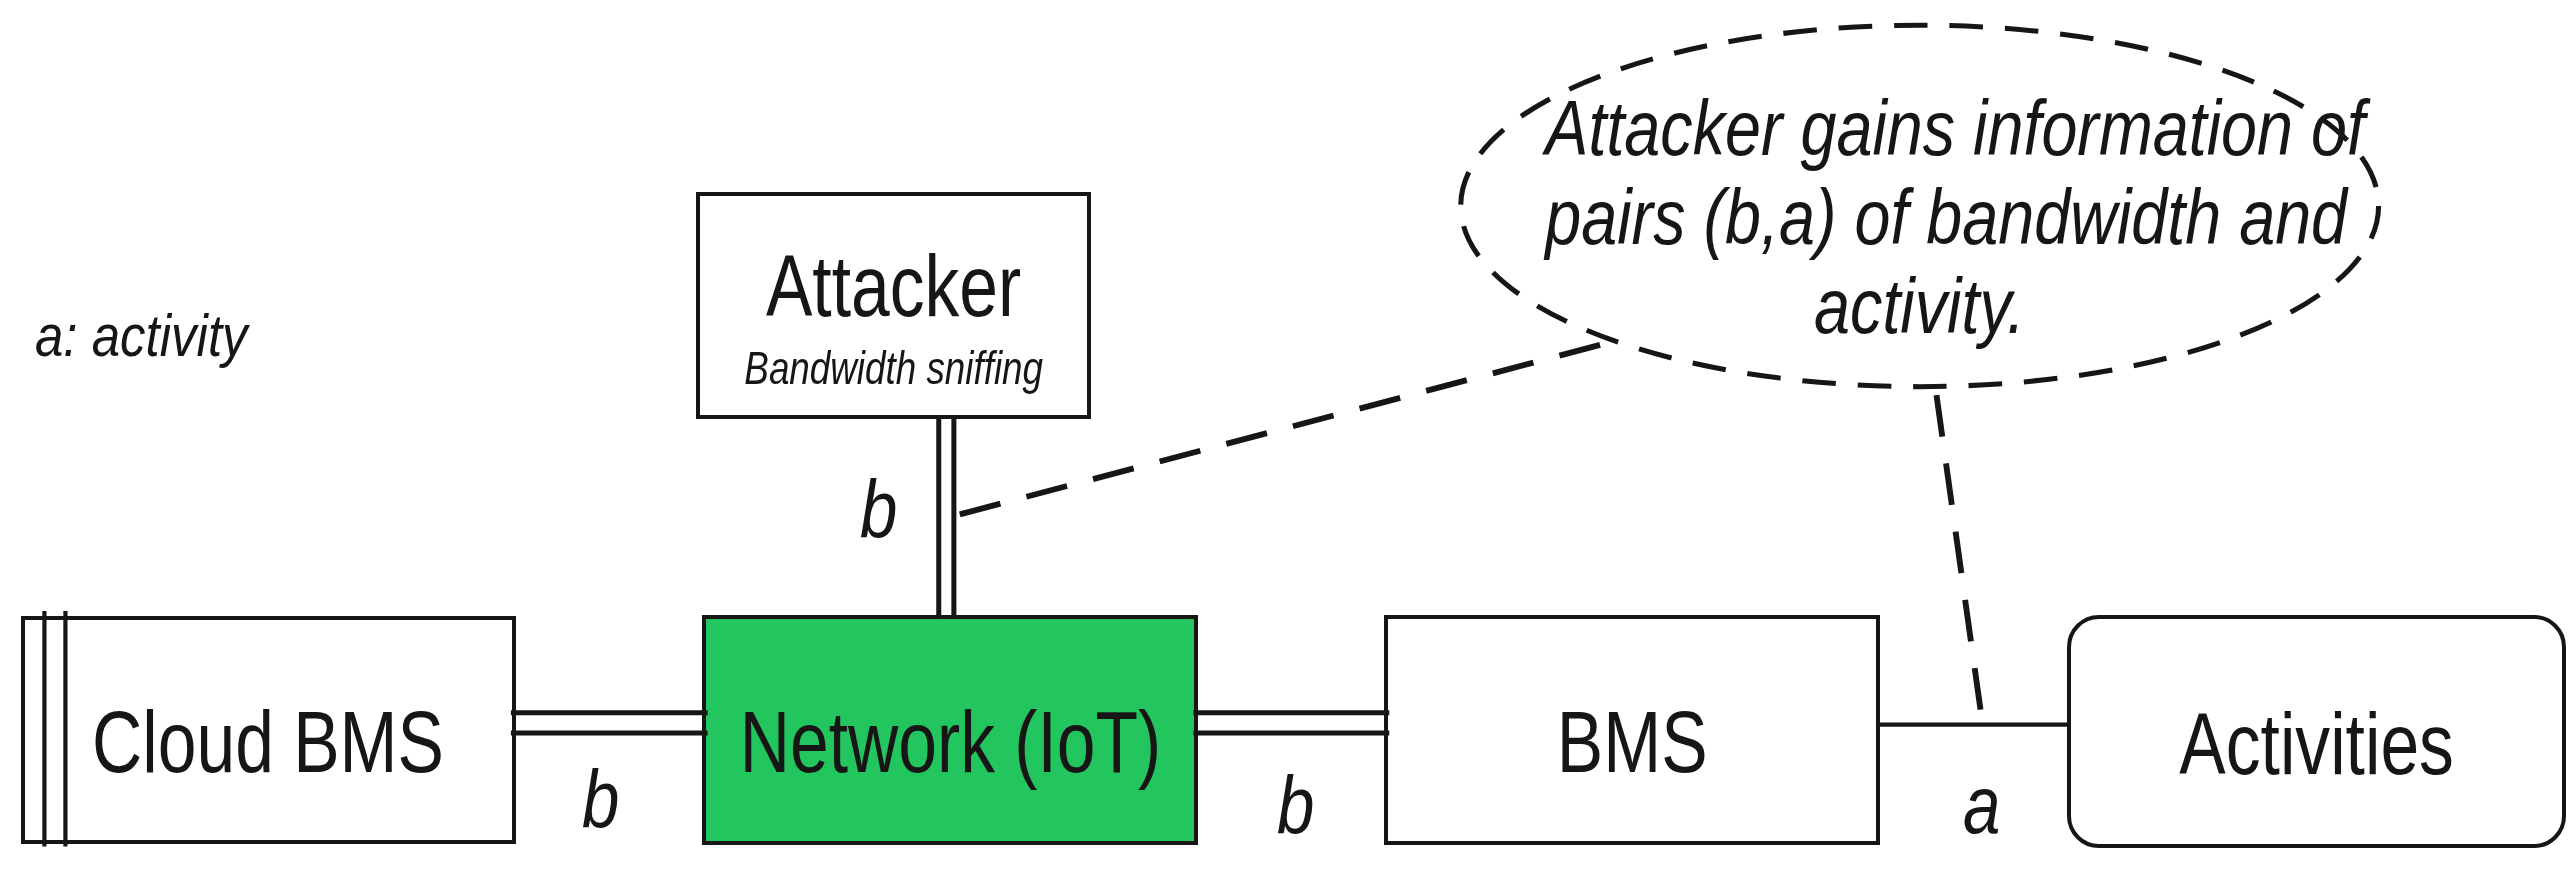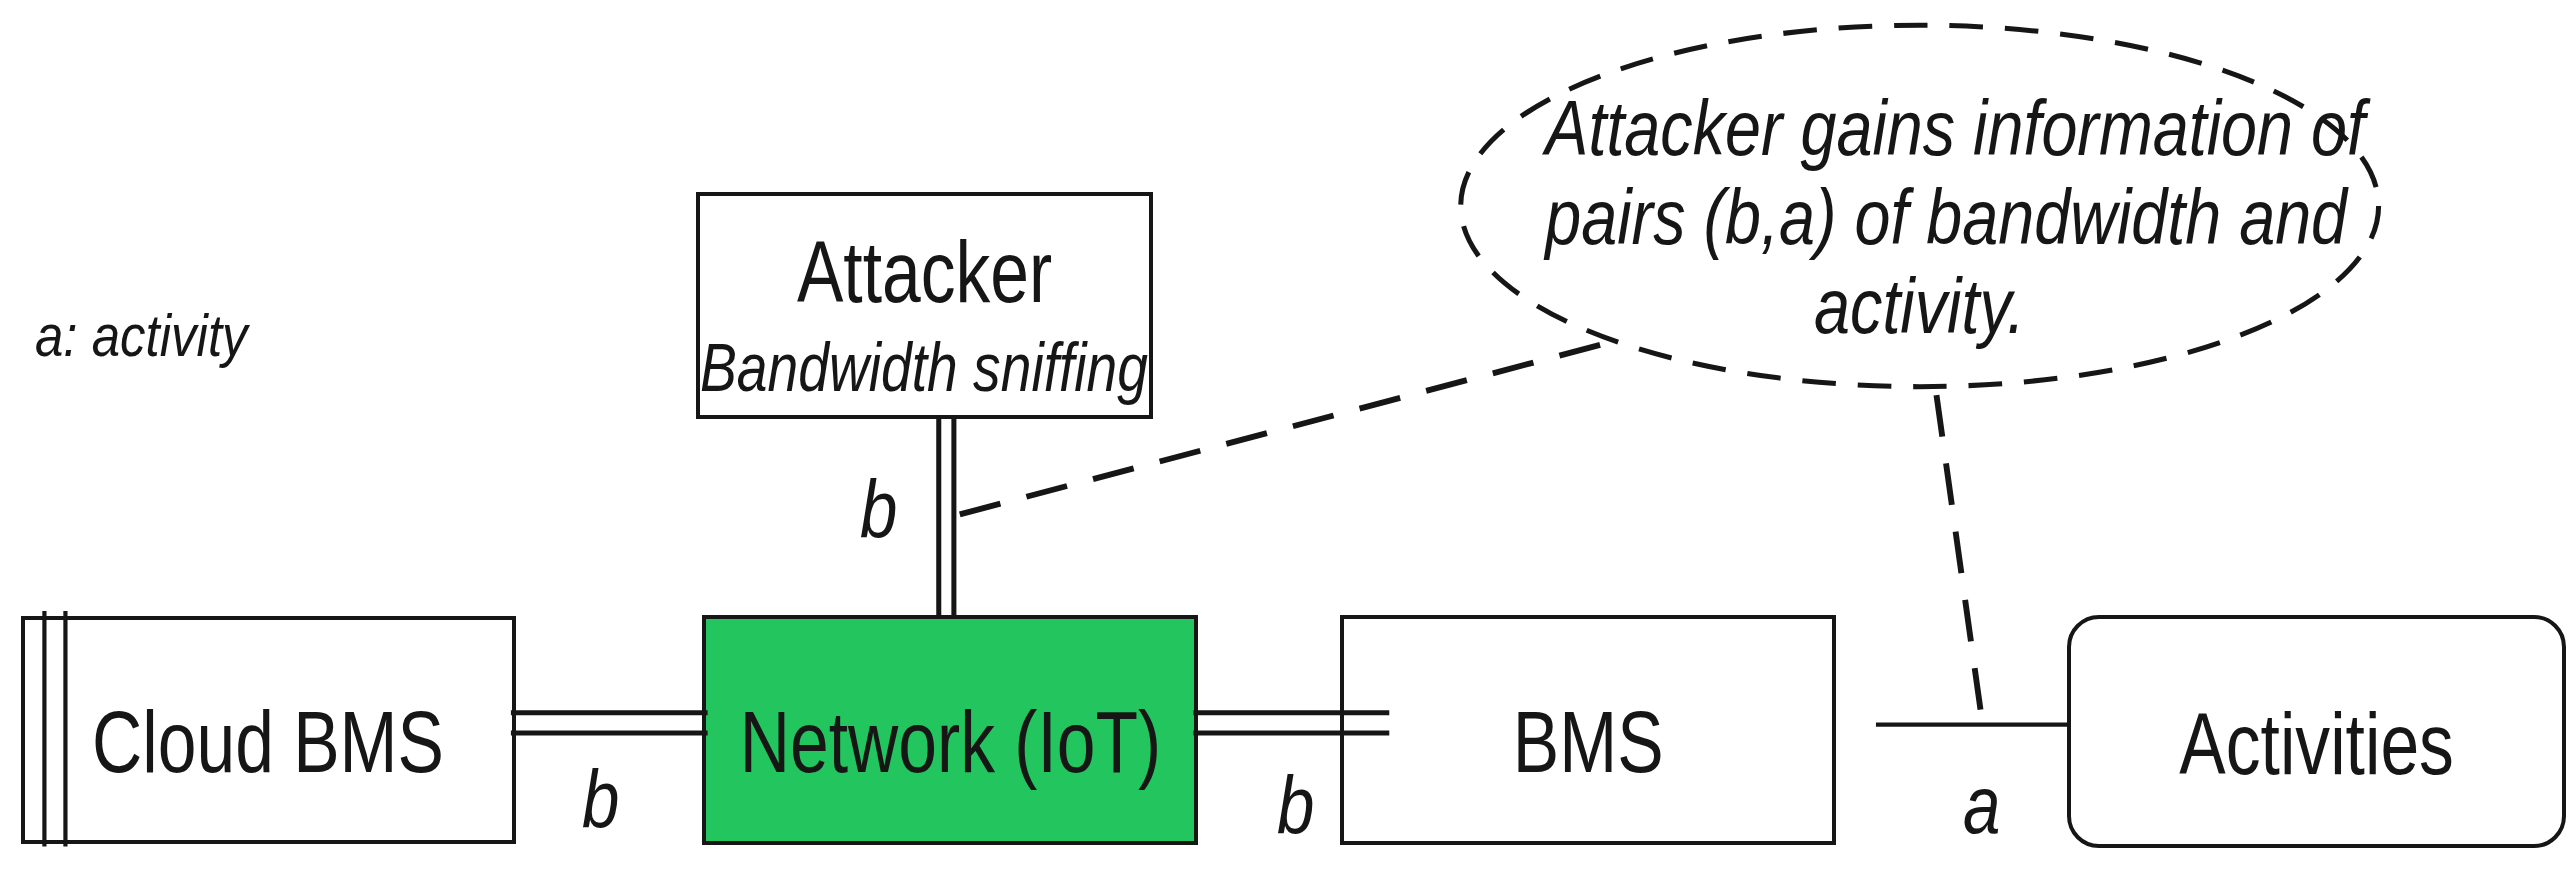--- a/index.html
+++ b/index.html
@@ -39,21 +39,21 @@
     line-height: 1.1;
     white-space: nowrap;
     margin-top: 24px;
   }
   .attacker-node {
     flex-direction: column;
     justify-content: center;
     padding-top: 17px;
   }
   .attacker-title { font-size: 87px; line-height: 1.25; white-space: nowrap; }
-  .attacker-subtitle { font-style: italic; font-size: 69px; line-height: 1.2; white-space: nowrap; }
+  .attacker-subtitle { font-style: italic; font-size: 46px; line-height: 1.2; white-space: nowrap; }
   .cx { display: inline-block; transform: scaleX(0.8); transform-origin: 50% 50%; }
   .cxl { display: inline-block; transform: scaleX(0.85); transform-origin: 0 50%; }
   .legend {
     position: absolute;
     left: 35px; top: 273px;
     font-style: italic;
     font-size: 60px;
     line-height: 126px;
     z-index: 4;
     white-space: nowrap;
@@ -105,34 +105,34 @@
     <line x1="2231" y1="862" x2="2463" y2="862" stroke-width="5" stroke="#161616"></line>
 
     <line x1="52" y1="727" x2="52" y2="1007" stroke-width="5" stroke="#161616"></line>
     <line x1="77" y1="727" x2="77" y2="1007" stroke-width="5" stroke="#161616"></line>
   </svg>
 
   <div class="legend">
     <div><span class="cxl">a: activity</span></div>
   </div>
 
-  <div class="node attacker-node" style="left: 696px; top: 192px; width: 457px; height: 227px; border-color: rgb(22, 22, 22); background: rgb(255, 255, 255);">
+  <div class="node attacker-node" style="left: 696px; top: 192px; width: 395px; height: 227px; border-color: rgb(22, 22, 22); background: rgb(255, 255, 255);">
     <div class="attacker-title"><span class="cx">Attacker</span></div>
     <div class="attacker-subtitle"><span class="cx">Bandwidth sniffing</span></div>
   </div>
 
   <div class="node" style="left: 21px; top: 616px; width: 495px; height: 228px; border-color: rgb(22, 22, 22); background: rgb(255, 255, 255);">
     <div class="node-label"><span class="cx">Cloud BMS</span></div>
   </div>
 
   <div class="node" style="left: 702px; top: 615px; width: 496px; height: 230px; border-color: rgb(22, 22, 22); background: #22c55e;">
     <div class="node-label"><span class="cx">Network (IoT)</span></div>
   </div>
 
-  <div class="node" style="left: 1340px; top: 615px; width: 496px; height: 230px; border-color: rgb(22, 22, 22); background: rgb(255, 255, 255);">
+  <div class="node" style="left: 1384px; top: 615px; width: 496px; height: 230px; border-color: rgb(22, 22, 22); background: rgb(255, 255, 255);">
     <div class="node-label"><span class="cx">BMS</span></div>
   </div>
 
   <div class="node" style="left: 2067px; top: 615px; width: 499px; height: 233px; border-color: rgb(22, 22, 22); background: rgb(255, 255, 255); border-radius: 32px;">
     <div class="node-label"><span class="cx">Activities</span></div>
   </div>
 
   <span class="edge-label" style="left:582px; top:758px;">b</span>
   <span class="edge-label" style="left:860px; top:468px;">b</span>
   <span class="edge-label" style="left:1277px; top:764px;">b</span>

